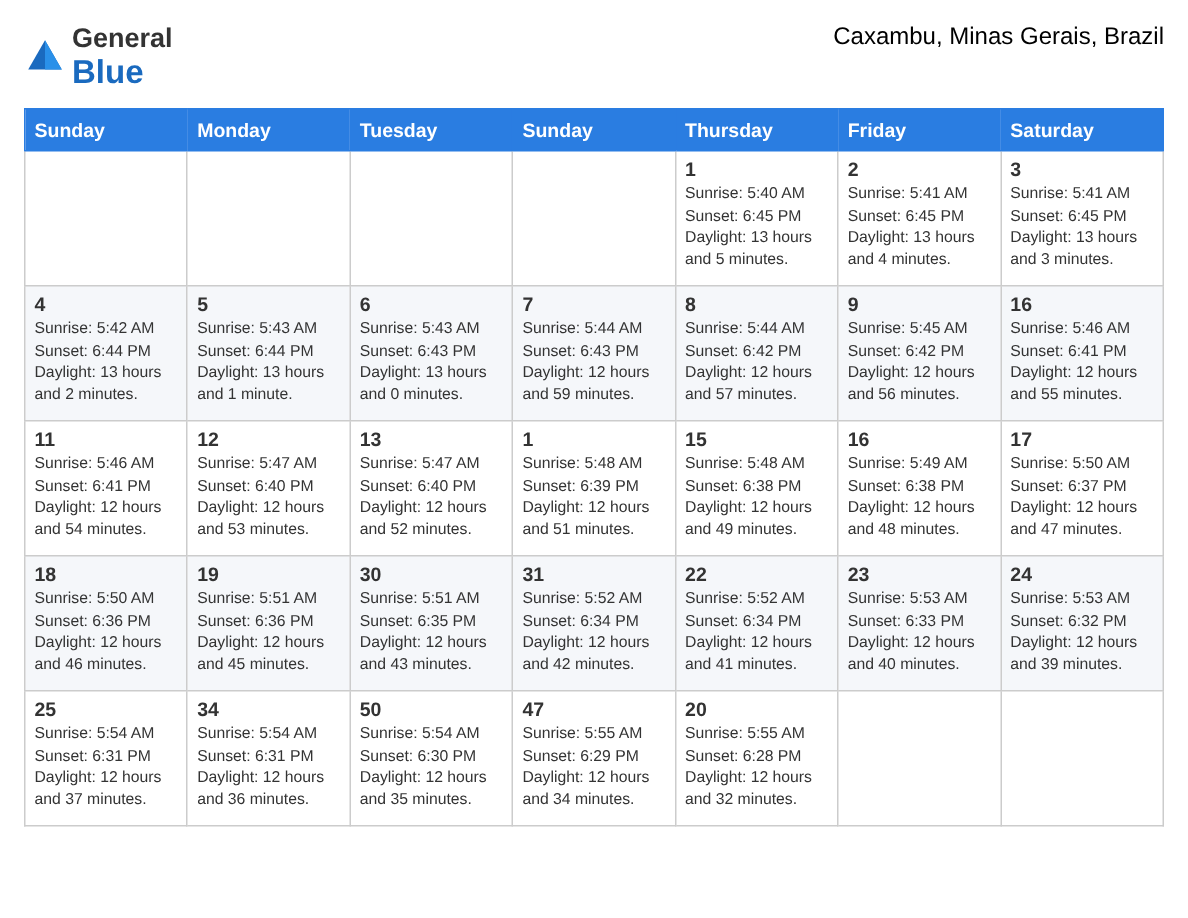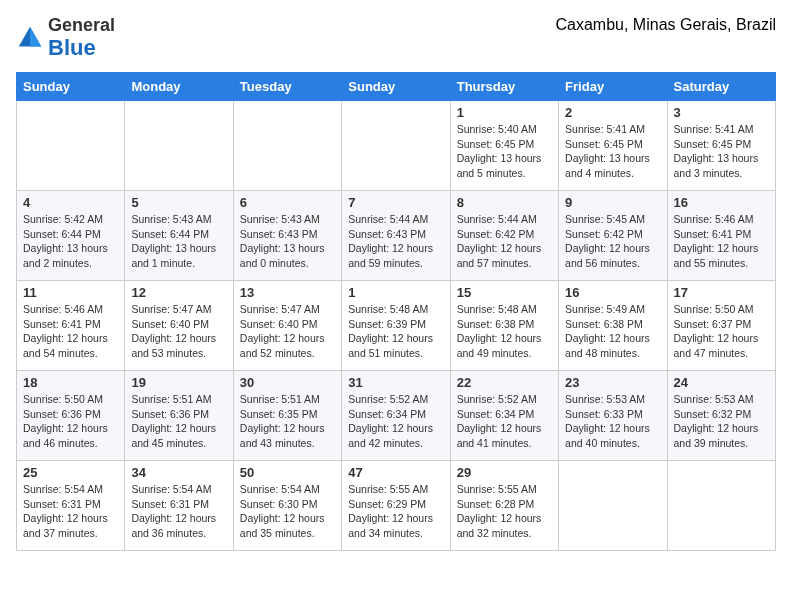--- a/index.html
+++ b/index.html
@@ -245,20 +245,20 @@
         </td>
         <td>
           <div class="day-number">50</div>
           <div class="day-info">Sunrise: 5:54 AM<br>Sunset: 6:30 PM<br>Daylight: 12 hours<br>and 35 minutes.</div>
         </td>
         <td>
           <div class="day-number">47</div>
           <div class="day-info">Sunrise: 5:55 AM<br>Sunset: 6:29 PM<br>Daylight: 12 hours<br>and 34 minutes.</div>
         </td>
         <td>
-          <div class="day-number">29</div>
+          <div class="day-number">20</div>
           <div class="day-info">Sunrise: 5:55 AM<br>Sunset: 6:28 PM<br>Daylight: 12 hours<br>and 32 minutes.</div>
         </td>
         <td class="empty-cell"></td>
         <td class="empty-cell"></td>
       </tr>
     </tbody>
 </table>
 
 </body></html>

